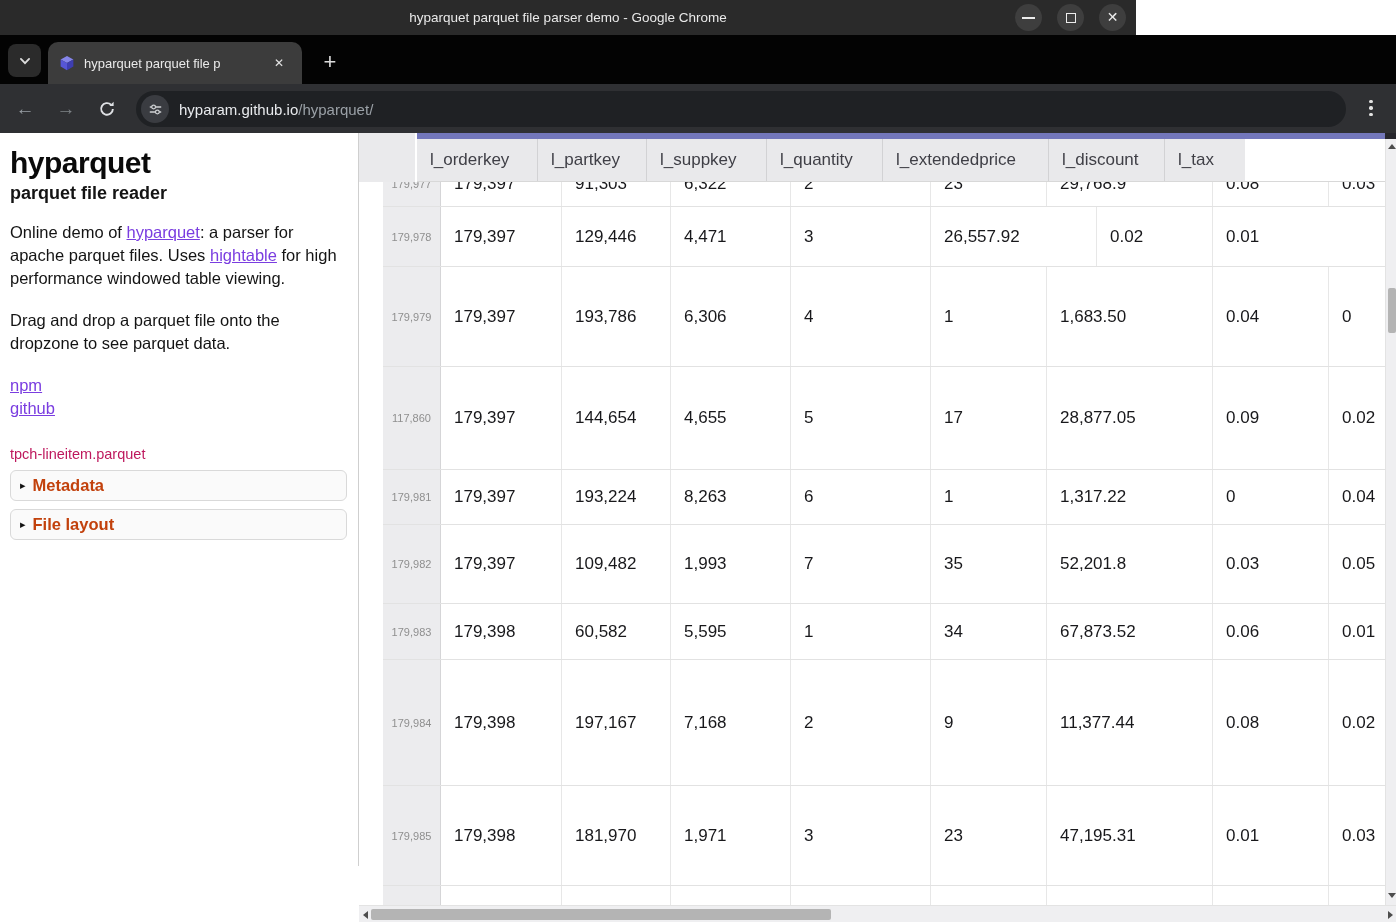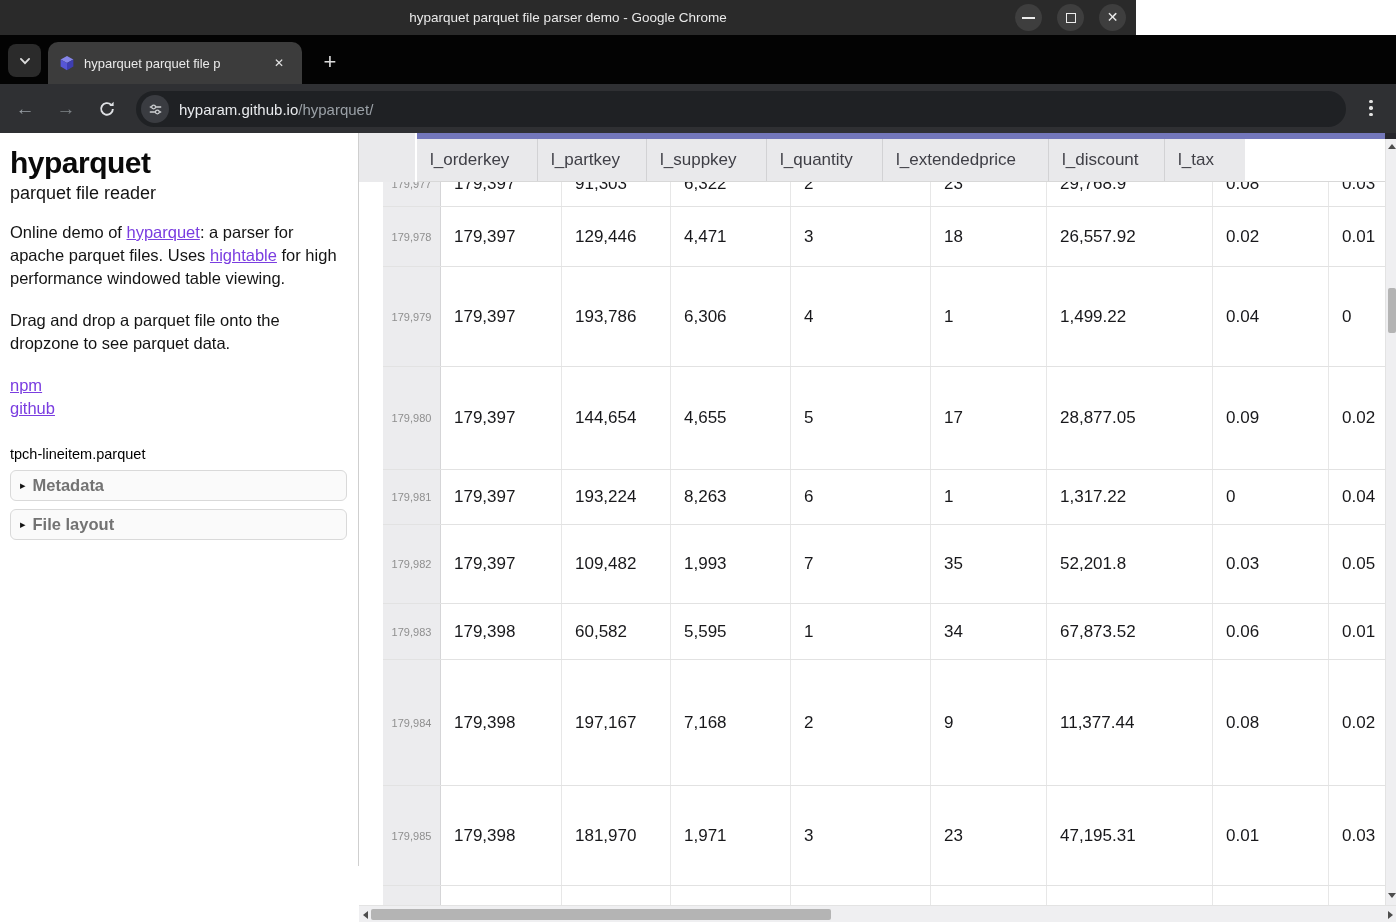--- a/index.html
+++ b/index.html
@@ -43,29 +43,29 @@
   .url .path { color:#9aa0a6; }
   .menu-dots { position:absolute; right:10px; top:9px; width:30px; height:30px; display:flex; flex-direction:column;
     align-items:center; justify-content:center; gap:3px; }
   .menu-dots i { width:3.5px; height:3.5px; border-radius:50%; background:#e4e4e4; }
 
   
   .page { position:absolute; left:0; top:133px; width:1396px; height:789px; background:#fff; }
   .sidebar { position:absolute; left:0; top:0; width:358px; height:789px; background:#fff; padding:13px 20px 0 10px;
     color:#141414; }
   .sidebar h1 { font-size:30px; letter-spacing:-0.5px; color:#0a0a0a; margin-bottom:3px; font-weight:bold; }
-  .sidebar .sub { font-size:18px; font-weight:normal; margin-bottom:17px; }
+  .sidebar .sub { font-size:18px; font-weight:bold; margin-bottom:17px; }
   .sidebar p { font-size:16.5px; line-height:23px; margin-bottom:19px; max-width:342px; }
   .sidebar a { color:#7a3de0; text-decoration:underline; cursor:pointer; }
   .linkline { font-size:16.5px; line-height:23px; }
-  .filename { margin-top:26px; font-size:14.5px; color:#000000; }
+  .filename { margin-top:26px; font-size:14.5px; color:#be185d; }
   .accordion { margin-top:8px; width:337px; height:31px; background:#fafafa; border:1px solid #d9d9d9;
     border-radius:6px; display:flex; align-items:center; padding-left:9px; cursor:pointer; }
   .accordion .tri { font-size:11px; color:#111; margin-right:7px; }
-  .accordion .lbl { font-size:16.5px; font-weight:bold; color:#737373; }
+  .accordion .lbl { font-size:16.5px; font-weight:bold; color:#c2410c; }
 
   
   .rightpane { position:absolute; left:358px; top:0; width:1038px; height:733px; border-left:1px solid #cfcfcf;text-decoration:underline; }
   .accent { position:absolute; left:58px; top:0; width:968px; height:6px; background:#7377bb; }
   .corner { position:absolute; left:0; top:0; width:58px; height:49px; background:#eaeaec; border-right:2px solid #fff; }
   .hrow { position:absolute; left:58px; top:6px; width:968px; height:43px; display:flex;
     border-bottom:1px solid #d8d8d8; }
   .hcell { background:#e9e9eb; color:#3f3f46; font-size:17px; display:flex; align-items:center; padding-left:13px;
     border-right:1px solid #d2d2d4; cursor:pointer; }
   .viewport { position:absolute; left:0; top:49px; width:1026px; height:723px; overflow:hidden; background:#fff; }
@@ -203,38 +203,37 @@
             <div class="cell c6">29,768.9</div>
             <div class="cell c7">0.08</div>
             <div class="cell c8">0.03</div>
           </div>
           <div class="trow" style="height: 60px;">
             <div class="cell rownum c0">179,978</div>
             <div class="cell c1">179,397</div>
             <div class="cell c2">129,446</div>
             <div class="cell c3">4,471</div>
             <div class="cell c4">3</div>
-            <div class="cell c5">18</div>
             <div class="cell c6">26,557.92</div>
             <div class="cell c7">0.02</div>
             <div class="cell c8">0.01</div>
           </div>
           <div class="trow" style="height: 100px;">
             <div class="cell rownum c0">179,979</div>
             <div class="cell c1">179,397</div>
             <div class="cell c2">193,786</div>
             <div class="cell c3">6,306</div>
             <div class="cell c4">4</div>
             <div class="cell c5">1</div>
-            <div class="cell c6">1,499.22</div>
+            <div class="cell c6">1,683.50</div>
             <div class="cell c7">0.04</div>
             <div class="cell c8">0</div>
           </div>
           <div class="trow" style="height: 103px;">
-            <div class="cell rownum c0">179,980</div>
+            <div class="cell rownum c0">117,860</div>
             <div class="cell c1">179,397</div>
             <div class="cell c2">144,654</div>
             <div class="cell c3">4,655</div>
             <div class="cell c4">5</div>
             <div class="cell c5">17</div>
             <div class="cell c6">28,877.05</div>
             <div class="cell c7">0.09</div>
             <div class="cell c8">0.02</div>
           </div>
           <div class="trow" style="height: 55px;">

